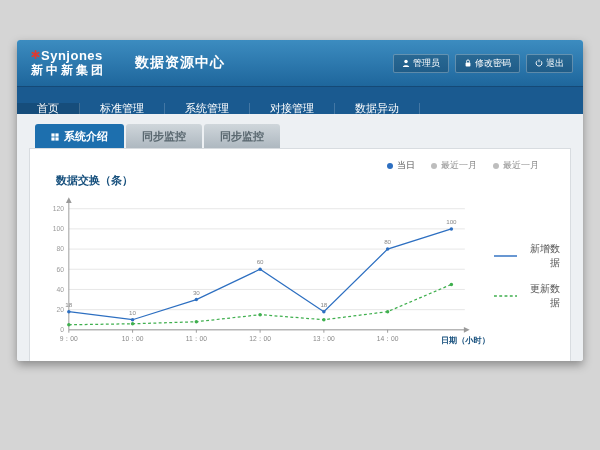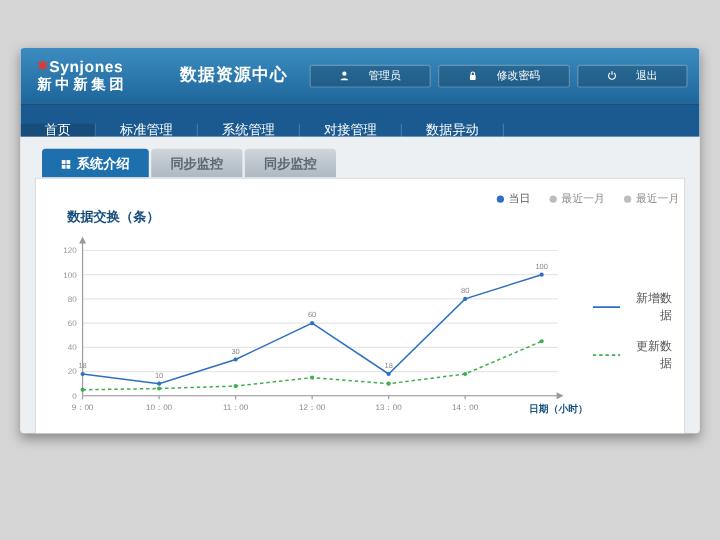--- a/index.html
+++ b/index.html
@@ -5,38 +5,38 @@
   html,body{margin:0;padding:0;}
   body{width:600px;height:450px;background:#d5d5d5;font-family:"Liberation Sans",sans-serif;overflow:hidden;position:relative;}
   .app-window{position:absolute;left:17px;top:40px;width:566px;height:321px;background:#fff;border-radius:3px;
     box-shadow:0 4px 10px rgba(0,0,0,.35);overflow:hidden;}
   
   .app-header{height:46px;background:linear-gradient(180deg,#3c8cc0,#1e669c);display:flex;align-items:center;padding:0 10px;box-sizing:border-box;}
   .logo{display:flex;flex-direction:column;line-height:1.1;position:relative;margin-left:4px;min-width:96px;}
   .logo-brand{color:#fff;font-weight:bold;font-size:13px;letter-spacing:.5px;display:flex;align-items:flex-end;}
   .logo-star{width:9px;height:9px;margin-right:1px;margin-bottom:4px;}
   .logo-company{color:#fff;font-weight:bold;font-size:12px;letter-spacing:3px;margin-top:1px;}
-  .app-title{color:#fff;font-size:14px;font-weight:bold;margin-left:23px;letter-spacing:1px;}
+  .app-title{color:#fff;font-size:14px;font-weight:bold;margin-left:8px;letter-spacing:1px;}
   .header-actions{margin-left:auto;display:flex;gap:6px;}
-  .hbtn{display:flex;align-items:center;gap:16px;font-size:9px;color:#fff;background:rgba(0,0,0,.18);
-    border:1px solid rgba(255,255,255,.28);border-radius:2px;padding:2px 24px;cursor:pointer;}
+  .hbtn{display:flex;align-items:center;gap:3px;font-size:9px;color:#fff;background:rgba(0,0,0,.18);
+    border:1px solid rgba(255,255,255,.28);border-radius:2px;padding:2px 8px;cursor:pointer;}
   .hbtn svg{display:block;}
   
   .app-nav{height:27px;background:#1a5a90;border-top:1px solid rgba(0,0,0,.18);display:flex;align-items:stretch;}
   .nav-item{display:flex;align-items:center;padding:0 20px;font-size:11px;color:#fff;cursor:pointer;
     border-right:1px solid rgba(255,255,255,.18);margin-top:16px;}
   .nav-item.active{background:rgba(0,0,0,.14);}
   
   .content{background:#edf0f3;height:calc(100% - 74px);padding:10px 12px;box-sizing:border-box;}
   .tabs{display:flex;gap:2px;margin-left:6px;}
   .tab{padding:5px 16px 4px;font-size:11px;background:linear-gradient(#cfd6db,#aeb8c0);color:#5a6870;
     border-radius:3px 3px 0 0;cursor:pointer;display:flex;align-items:center;gap:5px;font-weight:bold;}
   .tab.active{background:#1d6fae;color:#fff;font-weight:bold;font-family:Liberation Serif, serif;}
   .panel{background:#fff;border:1px solid #d8dce0;height:264px;position:relative;padding:8px 10px;box-sizing:border-box;}
-  .filter-legend{position:absolute;top:10px;right:4px;display:flex;gap:16px;font-size:9px;color:#8a8a8a;align-items:center;}
+  .filter-legend{position:absolute;top:10px;right:31px;display:flex;gap:16px;font-size:9px;color:#8a8a8a;align-items:center;}
   .fl-item{display:flex;align-items:center;gap:4px;cursor:pointer;}
   .fl-dot{width:6px;height:6px;border-radius:50%;background:#bdbdbd;display:inline-block;}
   .fl-item.active .fl-dot{background:#2d6fc1;}
   .fl-item.active{color:#555;}
   .ylabel{margin:16px 0 0 16px;font-size:11px;font-weight:bold;color:#17507d;}
   .chart-row{display:flex;margin-top:2px;align-items:center;}
   .series-legend{display:flex;flex-direction:column;gap:12px;font-size:10px;color:#555;margin-left:0;text-align:right;}
   .sl-item{display:flex;align-items:center;gap:5px;}
   .note{position:absolute;left:16px;right:16px;bottom:12px;border-top:1px solid #ececec;padding-top:11px;
     font-size:9px;color:#9a9a9a;text-align:center;white-space:nowrap;overflow:hidden;}

